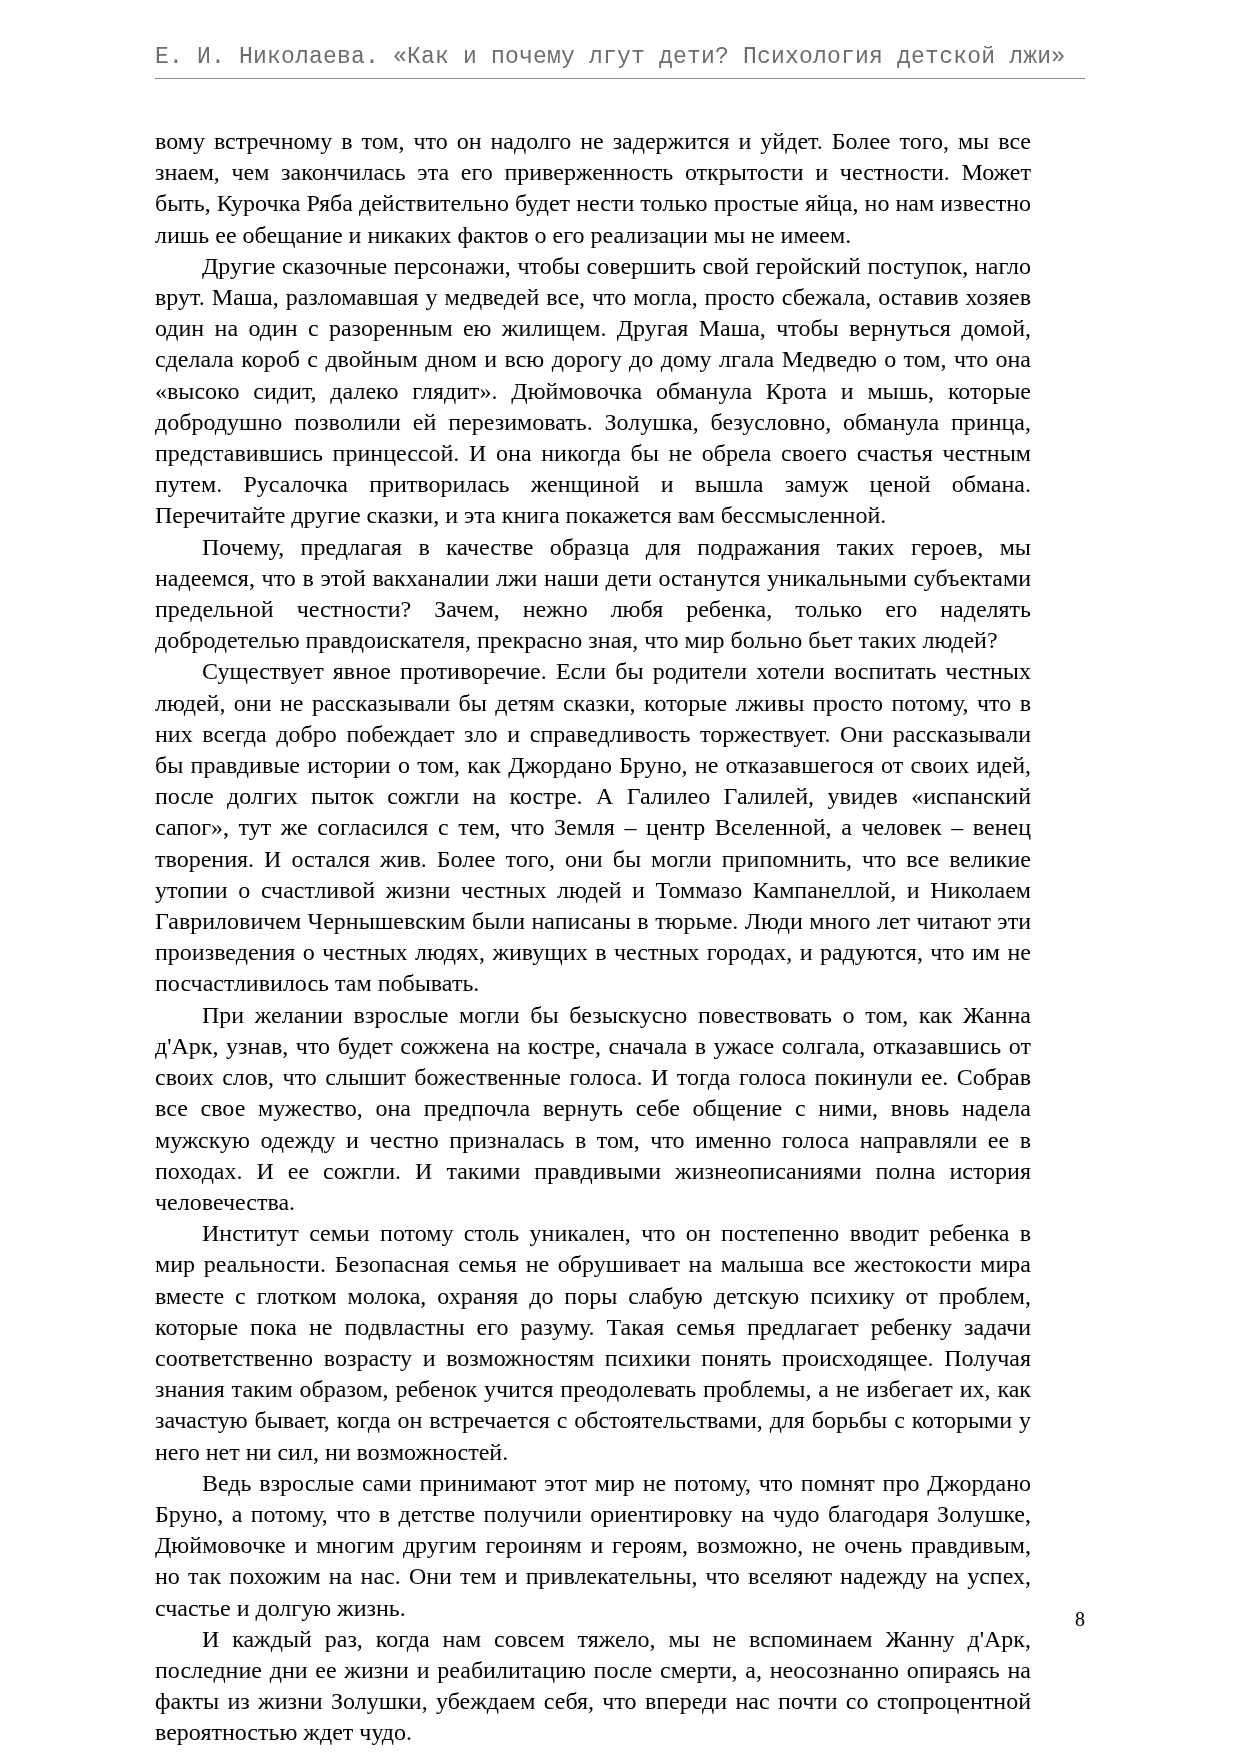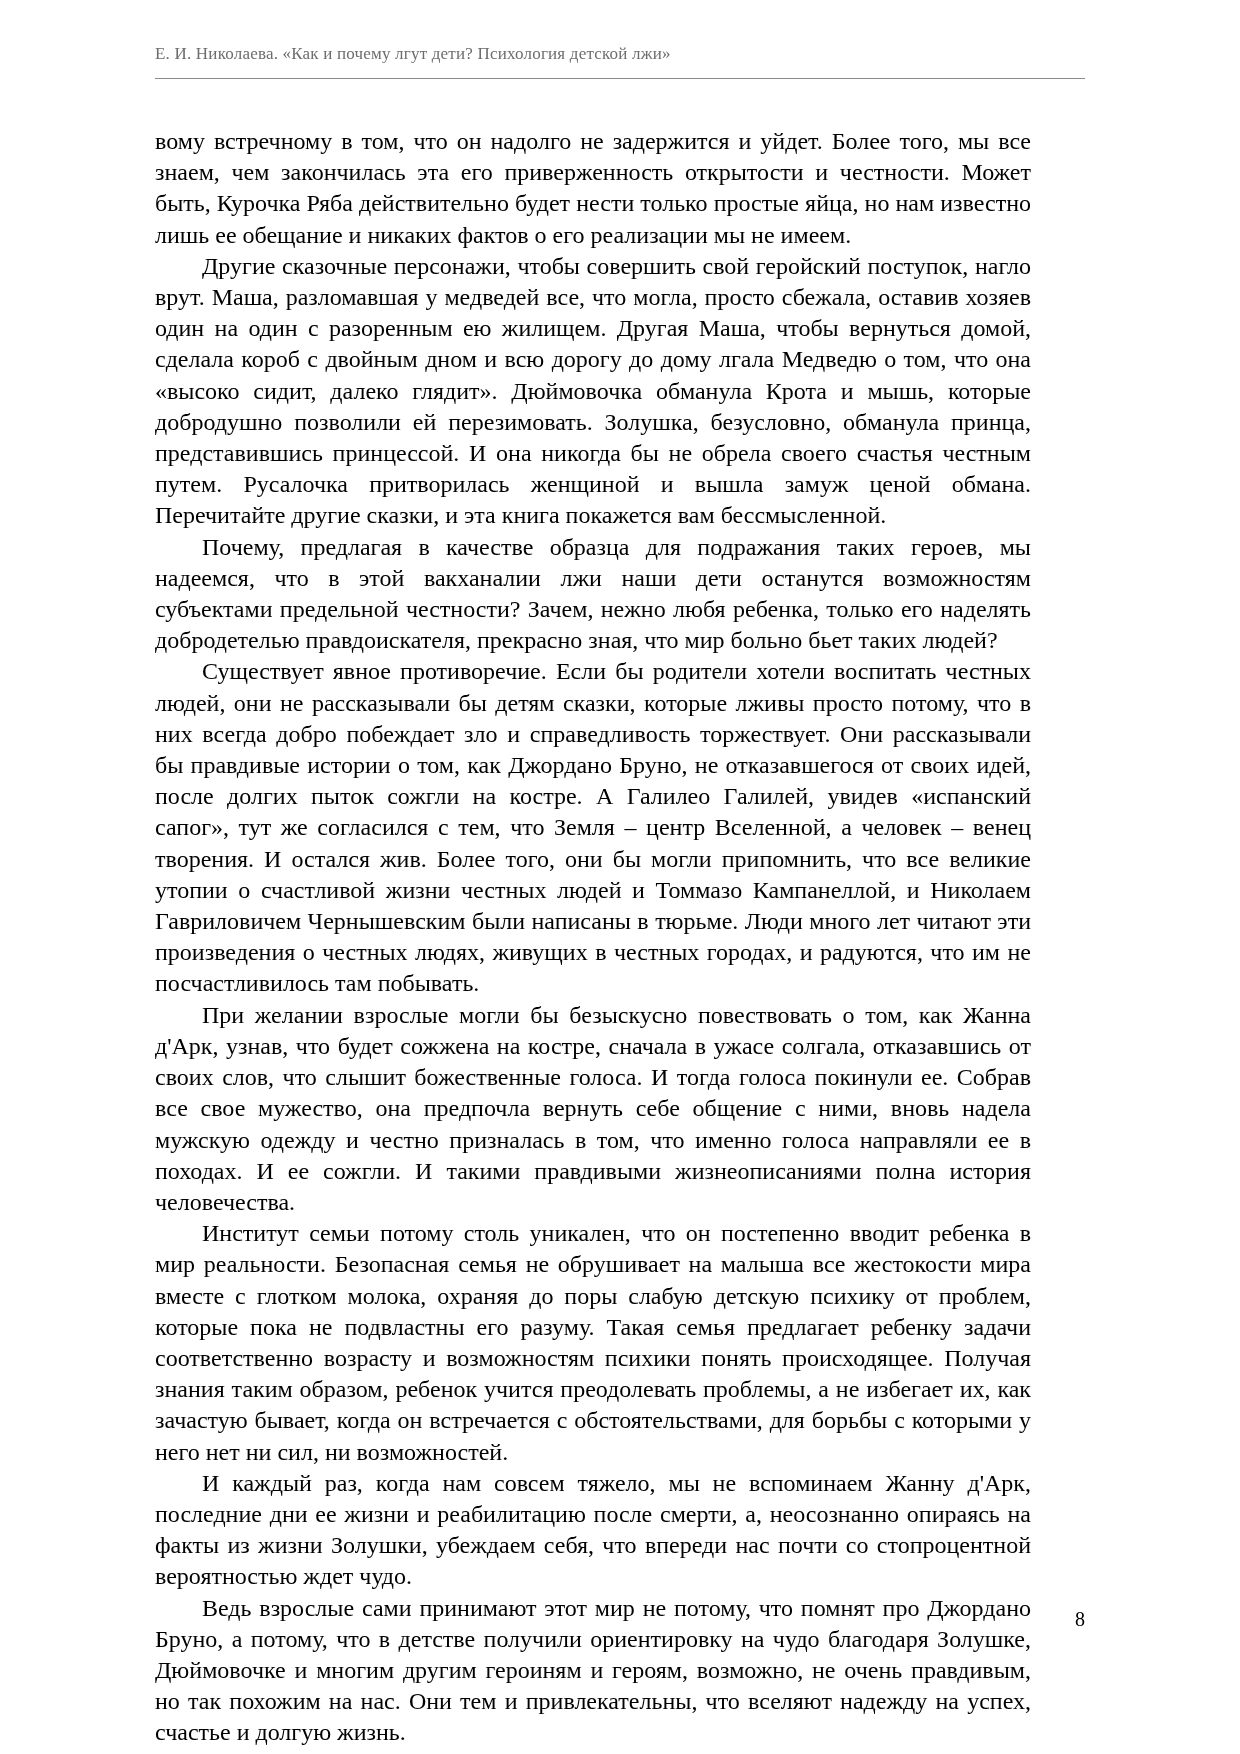--- a/index.html
+++ b/index.html
@@ -13,22 +13,22 @@
     height: 1754px;
     background: #ffffff;
     box-sizing: border-box;
     overflow: hidden;
   }
   .running-head {
     position: absolute;
     left: 155px;
     top: 44px;
     width: 930px;
-    font-family: Liberation Serif, serif;
-    font-size: 17px;
+    font-family: Liberation Mono, monospace;
+    font-size: 23px;
     letter-spacing: 0.2px;
     color: #6d6d6d;
     white-space: nowrap;
   }
   .head-rule {
     position: absolute;
     left: 155px;
     top: 78px;
     width: 930px;
     height: 1px;
@@ -72,23 +72,23 @@
 
   <div class="running-head">
     <span>Е.  И.  Николаева.  «Как и почему лгут дети? Психология детской лжи»</span>
   </div>
 
   <div class="head-rule"></div>
 
   <div class="body-col">
     <p>вому встречному в том, что он надолго не задержится и уйдет. Более того, мы все знаем, чем закончилась эта его приверженность открытости и честности. Может быть, Курочка Ряба действительно будет нести только простые яйца, но нам известно лишь ее обещание и никаких фактов о его реализации мы не имеем.</p>
     <p class="indent">Другие сказочные персонажи, чтобы совершить свой геройский поступок, нагло врут. Маша, разломавшая у медведей все, что могла, просто сбежала, оставив хозяев один на один с разоренным ею жилищем. Другая Маша, чтобы вернуться домой, сделала короб с двойным дном и всю дорогу до дому лгала Медведю о том, что она «высоко сидит, далеко глядит». Дюймовочка обманула Крота и мышь, которые добродушно позволили ей перезимовать. Золушка, безусловно, обманула принца, представившись принцессой. И она никогда бы не обрела своего счастья честным путем. Русалочка притворилась женщиной и вышла замуж ценой обмана. Перечитайте другие сказки, и эта книга покажется вам бессмысленной.</p>
-    <p class="indent">Почему, предлагая в качестве образца для подражания таких героев, мы надеемся, что в этой вакханалии лжи наши дети останутся возможностям субъектами предельной честности? Зачем, нежно любя ребенка, только его наделять добродетелью правдоискателя, прекрасно зная, что мир больно бьет таких людей?</p>
+    <p class="indent">Почему, предлагая в качестве образца для подражания таких героев, мы надеемся, что в этой вакханалии лжи наши дети останутся уникальными субъектами предельной честности? Зачем, нежно любя ребенка, только его наделять добродетелью правдоискателя, прекрасно зная, что мир больно бьет таких людей?</p>
     <p class="indent">Существует явное противоречие. Если бы родители хотели воспитать честных людей, они не рассказывали бы детям сказки, которые лживы просто потому, что в них всегда добро побеждает зло и справедливость торжествует. Они рассказывали бы правдивые истории о том, как Джордано Бруно, не отказавшегося от своих идей, после долгих пыток сожгли на костре. А Галилео Галилей, увидев «испанский сапог», тут же согласился с тем, что Земля – центр Вселенной, а человек – венец творения. И остался жив. Более того, они бы могли припомнить, что все великие утопии о счастливой жизни честных людей и Томмазо Кампанеллой, и Николаем Гавриловичем Чернышевским были написаны в тюрьме. Люди много лет читают эти произведения о честных людях, живущих в честных городах, и радуются, что им не посчастливилось там побывать.</p>
     <p class="indent">При желании взрослые могли бы безыскусно повествовать о том, как Жанна д'Арк, узнав, что будет сожжена на костре, сначала в ужасе солгала, отказавшись от своих слов, что слышит божественные голоса. И тогда голоса покинули ее. Собрав все свое мужество, она предпочла вернуть себе общение с ними, вновь надела мужскую одежду и честно призналась в том, что именно голоса направляли ее в походах. И ее сожгли. И такими правдивыми жизнеописаниями полна история человечества.</p>
     <p class="indent">Институт семьи потому столь уникален, что он постепенно вводит ребенка в мир реальности. Безопасная семья не обрушивает на малыша все жестокости мира вместе с глотком молока, охраняя до поры слабую детскую психику от проблем, которые пока не подвластны его разуму. Такая семья предлагает ребенку задачи соответственно возрасту и возможностям психики понять происходящее. Получая знания таким образом, ребенок учится преодолевать проблемы, а не избегает их, как зачастую бывает, когда он встречается с обстоятельствами, для борьбы с которыми у него нет ни сил, ни возможностей.</p>
+    <p class="indent">Ведь взрослые сами принимают этот мир не потому, что помнят про Джордано Бруно, а потому, что в детстве получили ориентировку на чудо благодаря Золушке, Дюймовочке и многим другим героиням и героям, возможно, не очень правдивым, но так похожим на нас. Они тем и привлекательны, что вселяют надежду на успех, счастье и долгую жизнь.</p>
     <p class="indent">И каждый раз, когда нам совсем тяжело, мы не вспоминаем Жанну д'Арк, последние дни ее жизни и реабилитацию после смерти, а, неосознанно опираясь на факты из жизни Золушки, убеждаем себя, что впереди нас почти со стопроцентной вероятностью ждет чудо.</p>
-    <p class="indent">Ведь взрослые сами принимают этот мир не потому, что помнят про Джордано Бруно, а потому, что в детстве получили ориентировку на чудо благодаря Золушке, Дюймовочке и многим другим героиням и героям, возможно, не очень правдивым, но так похожим на нас. Они тем и привлекательны, что вселяют надежду на успех, счастье и долгую жизнь.</p>
   </div>
 
   <div class="folio">8</div>
 
 </div>
 
 </body></html>

